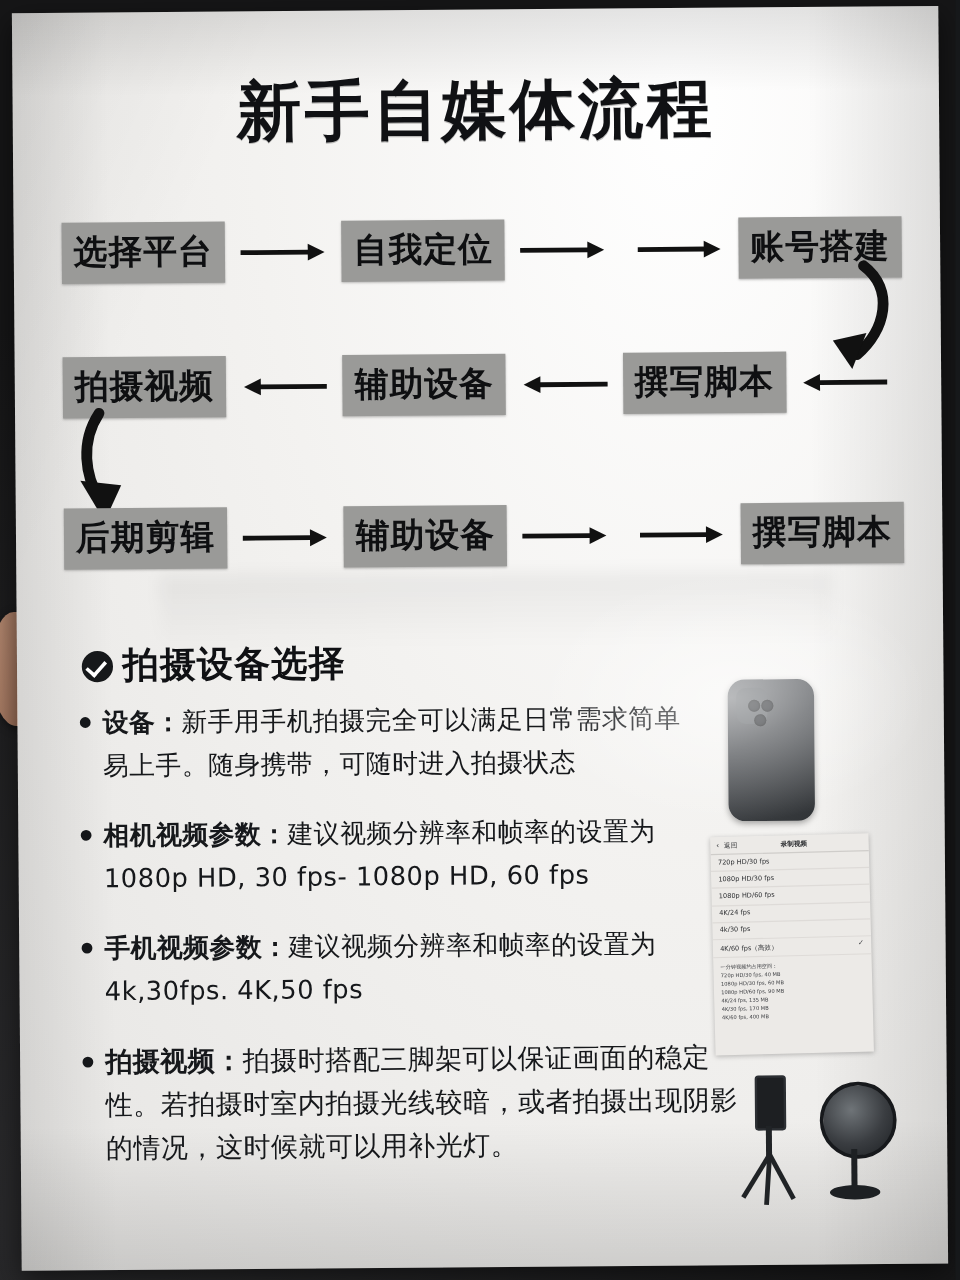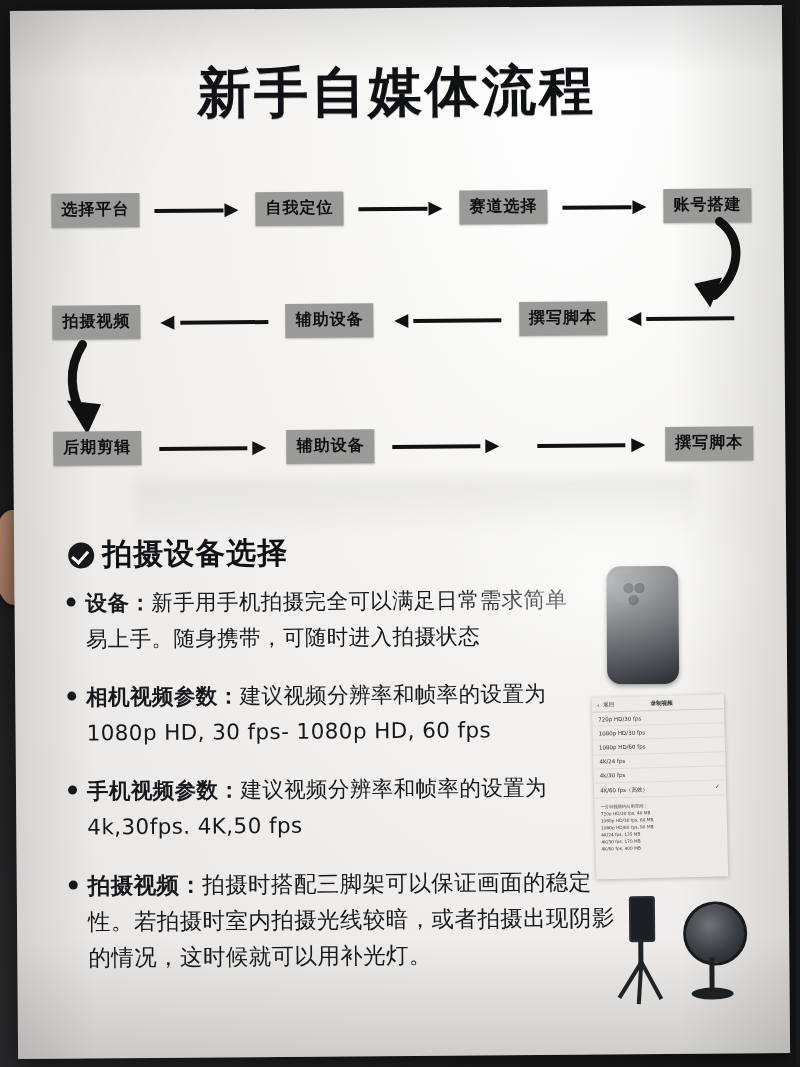--- a/index.html
+++ b/index.html
@@ -103,21 +103,21 @@
   }
   .row1 { top: 10px; }
   .row2 { top: 122px; }
   .row3 { top: 248px; }
 
   .node {
     background: #9a9a98;
     color: #0e0f11;
     font-family: "DejaVu Sans", "Liberation Sans", sans-serif;
     font-weight: 800;
-    font-size: 16px;
+    font-size: 28px;
     letter-spacing: 1px;
     padding: 6px 10px 7px 10px;
     white-space: nowrap;
     box-shadow: 0 1px 2px rgba(0,0,0,.25);
   }
   .arrow-h {
     flex: 1 1 auto;
     height: 12px;
     position: relative;
     margin: 0 4px;
@@ -374,21 +374,20 @@
 
       <div class="title">新手自媒体流程</div>
 
       <div class="flow">
 
         <div class="row row1">
           <div class="node">选择平台</div>
           <div class="arrow-h"></div>
           <div class="node">自我定位</div>
           <div class="arrow-h"></div>
-          <div class="node">赛道选择</div>
           <div class="arrow-h"></div>
           <div class="node">账号搭建</div>
         </div>
 
         <svg class="curve curve-right" viewBox="0 0 130 100">
           <path d="M94 6 C 120 26, 112 60, 88 80" stroke="#111" stroke-width="9" fill="none" stroke-linecap="round"></path>
           <path d="M96 62 L 84 92 L 68 68 Z" fill="#111"></path>
         </svg>
 
         <div class="row row2">

